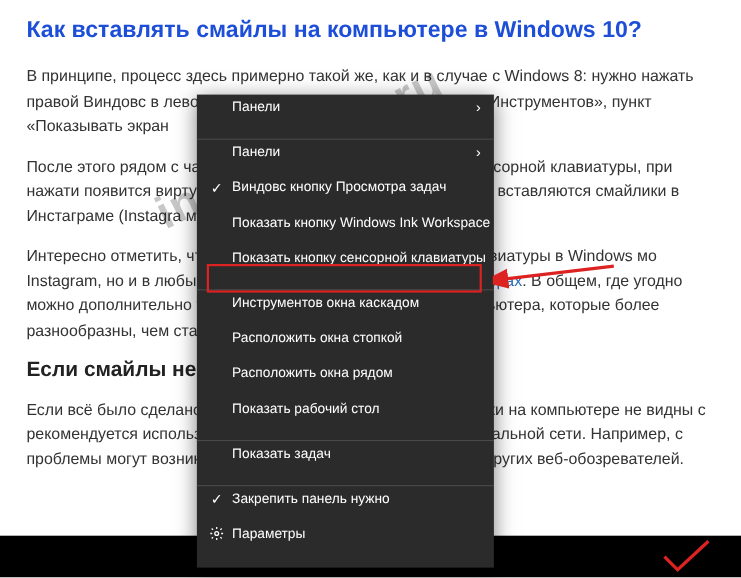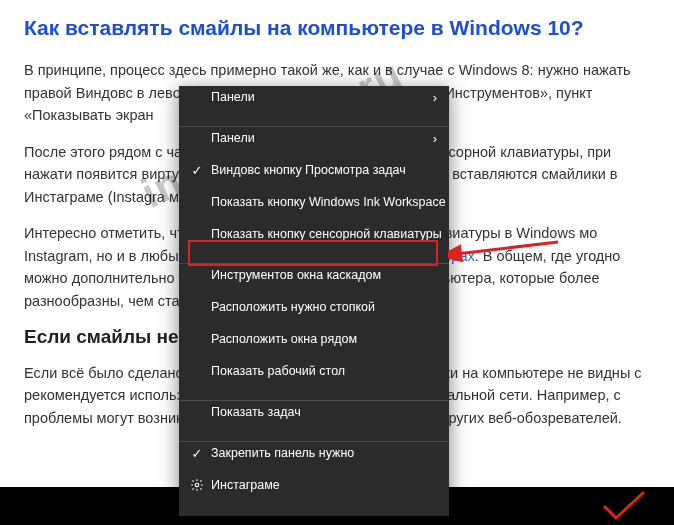--- a/index.html
+++ b/index.html
@@ -92,21 +92,21 @@
       <span class="cm-icon"></span>
       <span class="cm-label">Показать кнопку сенсорной клавиатуры</span>
     </div>
     <div class="cm-sep"></div>
     <div class="cm-item">
       <span class="cm-icon"></span>
       <span class="cm-label">Инструментов окна каскадом</span>
     </div>
     <div class="cm-item">
       <span class="cm-icon"></span>
-      <span class="cm-label">Расположить нужно стопкой</span>
+      <span class="cm-label">Расположить окна стопкой</span>
     </div>
     <div class="cm-item">
       <span class="cm-icon"></span>
       <span class="cm-label">Расположить окна рядом</span>
     </div>
     <div class="cm-item">
       <span class="cm-icon"></span>
       <span class="cm-label">Показать рабочий стол</span>
     </div>
     <div class="cm-sep"></div>
@@ -119,21 +119,21 @@
       <span class="cm-icon">✓</span>
       <span class="cm-label">Закрепить панель нужно</span>
     </div>
     <div class="cm-item">
       <span class="cm-icon">
         <svg width="14" height="14" viewBox="0 0 24 24" fill="none" stroke="#fff" stroke-width="2">
           <circle cx="12" cy="12" r="3"></circle>
           <path d="M12 2v3M12 19v3M4.2 4.2l2.1 2.1M17.7 17.7l2.1 2.1M2 12h3M19 12h3M4.2 19.8l2.1-2.1M17.7 6.3l2.1-2.1"></path>
         </svg>
       </span>
-      <span class="cm-label">Инстаграме</span>
+      <span class="cm-label">Параметры</span>
     </div>
   </div>
 
   <div class="cm-highlight" style="left:188px; top:240px; width:250px; height:26px;"></div>
 
   <svg class="arrow-svg" style="left:448px; top:230px;" width="120" height="40">
     <defs>
       <marker id="ah1" markerWidth="10" markerHeight="10" refX="2" refY="3" orient="auto">
         <path d="M0,0 L0,6 L8,3 z" fill="#d22"></path>
       </marker>

